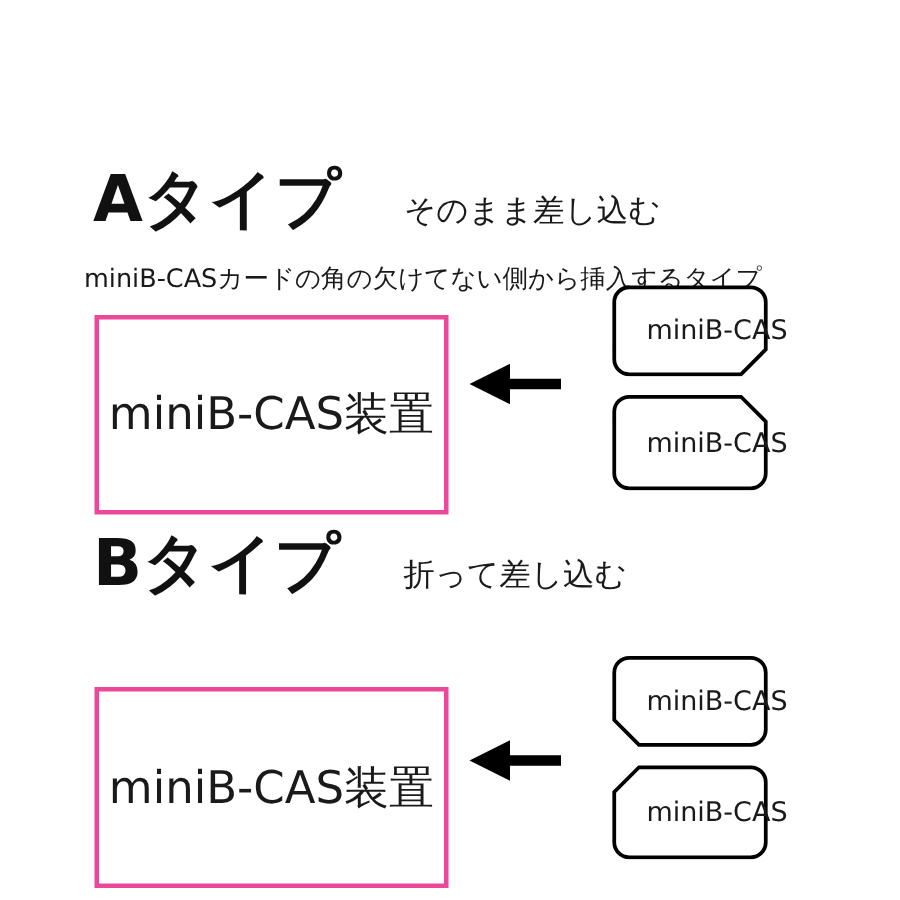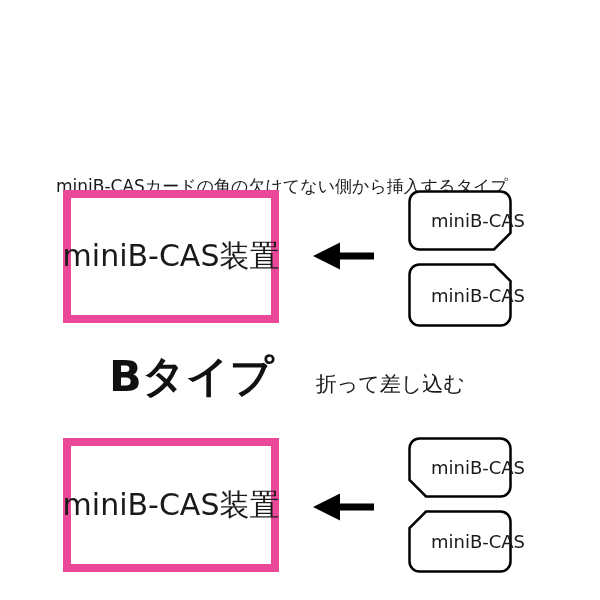--- a/index.html
+++ b/index.html
@@ -7,31 +7,31 @@
     position:relative;width:600px;height:600px;background:#fff;
     font-family:"DejaVu Sans","Liberation Sans",sans-serif;color:#111;
     overflow:hidden;
   }
   .title{
     position:absolute;left:13px;top:14px;
     font-size:48px;font-weight:800;line-height:1;color:#000;letter-spacing:1px;
   }
   .heading{position:absolute;left:62px;line-height:1;white-space:nowrap;}
   .h-a{top:112px;}
-  .h-b{top:355px;margin-left:47px;}
+  .h-b{top:355px;}
   .type-label{font-size:43px;font-weight:700;color:#111;}
   .method{font-size:21px;font-weight:400;margin-left:42px;color:#1a1a1a;}
   .desc{
     position:absolute;left:56px;font-size:17px;line-height:1.3;color:#1a1a1a;white-space:nowrap;
   }
   .d-a{top:175px;}
   .d-b{top:404px;}
   .device{
-    position:absolute;left:63px;width:216px;border:8px solid #ec4899;box-sizing:border-box;
-    display:flex;align-items:center;justify-content:center;background:#fff;
+    position:absolute;left:63px;width:236px;border:3px solid #ec4899;box-sizing:border-box;
+    display:flex;align-items:center;justify-content:center;background:#fff;margin-top:20px;
   }
   .dev-a{top:190px;height:133px;}
   .dev-b{top:438px;height:134px;}
   .device span{font-size:30px;color:#1a1a1a;white-space:nowrap;}
   .arrow{position:absolute;width:65px;height:30px;}
   .arr-a{left:311px;top:241px;}
   .arr-b{left:311px;top:492px;}
   .card{
     position:absolute;left:408px;width:104px;
     display:flex;align-items:center;justify-content:center;
@@ -44,20 +44,21 @@
   .c-b2{top:510px;height:63px;}
   .card path{fill:#fff;stroke:#000;stroke-width:2.5;}
   .arrow path{fill:#000;}
 </style>
 </head>
 <body>
 
 <div class="stage">
 
 
+  <div class="heading h-a"><span class="type-label">Aタイプ</span><span class="method">そのまま差し込む</span></div>
 
   <div class="desc d-a">miniB-CASカードの角の欠けてない側から挿入するタイプ</div>
 
   <div class="device dev-a">
     <span>miniB-CAS装置</span>
   </div>
 
   <svg class="arrow arr-a" viewBox="0 0 65 30">
     <path d="M2 15 L29 1.5 L29 11.5 H63 V18.5 H29 L29 28.5 Z"></path>
   </svg>

